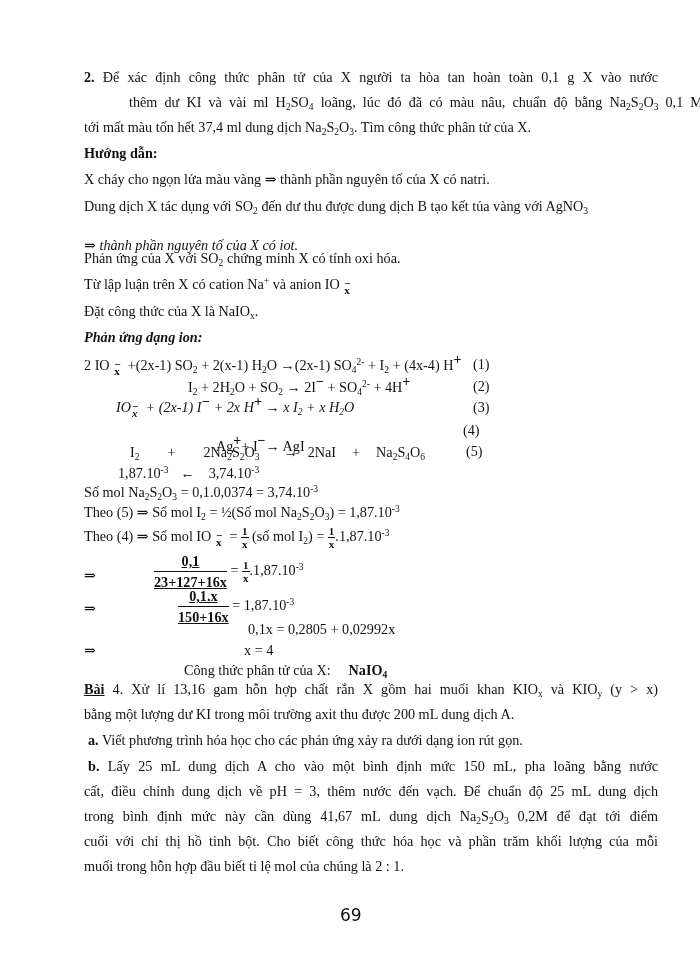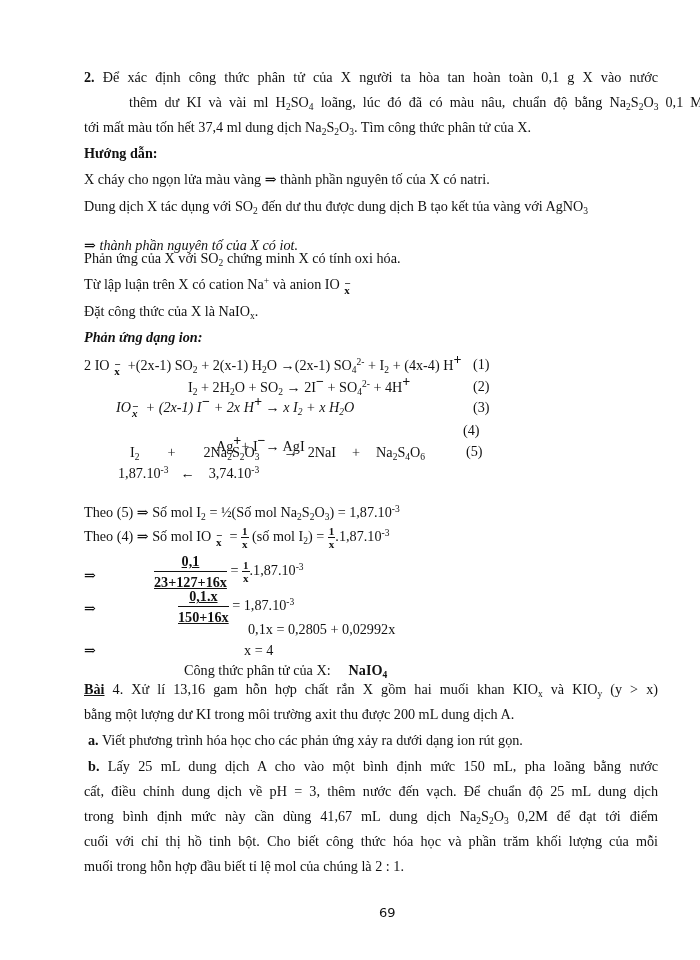--- a/index.html
+++ b/index.html
@@ -18,21 +18,21 @@
     .num { position: absolute; }
     .frac { display: inline-block; vertical-align: middle; text-align: center; font-weight: bold; text-decoration: underline; }
     .frac .t { display: block; border-bottom: 1px solid #111; padding: 0 4px 1px; }
     .frac .b { display: block; padding-top: 1px; }
     .sfrac { display: inline-block; vertical-align: middle; text-align: center; font-weight: bold; font-size: 11px; line-height: 12px; }
     .sfrac .t { display: block; border-bottom: 1px solid #111; padding: 0 1px; }
     .sfrac .b { display: block; }
     .heading { font-weight: bold; }
     .heading-i { font-weight: bold; font-style: italic; }
     .u { text-decoration: underline; font-weight: bold; }
-    .pagenum { position: absolute; left: 340px; top: 905px; font-size: 13px; font-family: "DejaVu Sans", sans-serif; margin-left: 39px; }
+    .pagenum { position: absolute; left: 340px; top: 905px; font-size: 17px; font-family: "DejaVu Sans", sans-serif; }
   </style>
 </head>
 <body>
 
 <div class="page">
 
   <div class="ln just" style="top:68px;"><b>2.</b> <span>Để xác định công thức phân tử của X người ta hòa tan hoàn toàn 0,1 g X vào nước</span></div>
   <div class="ln just" style="top:93px;margin-left:45px;"><span>thêm dư KI và vài ml H</span><sub>2</sub><span>SO</span><sub>4</sub><span> loãng, lúc đó đã có màu nâu, chuẩn độ bằng Na</span><sub>2</sub><span>S</span><sub>2</sub><span>O</span><sub>3</sub><span> 0,1 M</span></div>
   <div class="ln" style="top:118px;"><span>tới mất màu tốn hết 37,4 ml dung dịch Na</span><sub>2</sub><span>S</span><sub>2</sub><span>O</span><sub>3</sub><span>. Tìm công thức phân tử  của X.</span></div>
 
@@ -56,20 +56,21 @@
   <div class="num" style="left:473px; top:399px;">(3)</div>
 
   <div class="ln" style="left:116px; top:398px;font-style:italic;"><span>IO</span><span class="ion"><span class="m">−</span><span class="x">x</span></span><span> + (2x-1) I</span><span class="bigsup">−</span><span> + 2x H</span><span class="bigsup">+</span><span> → x I</span><sub>2</sub><span>  +  x H</span><sub>2</sub><span>O</span></div>
   <div class="num" style="left:463px; top:422px;">(4)</div>
 
   <div class="ln" style="left:130px; top:443px;"><span>I</span><sub>2</sub><span style="margin-left:28px;">+</span><span style="margin-left:28px;">2Na</span><sub>2</sub><span>S</span><sub>2</sub><span>O</span><sub>3</sub><span style="margin-left:24px;">→</span><span style="margin-left:10px;">2NaI</span><span style="margin-left:16px;">+</span><span style="margin-left:16px;">Na</span><sub>2</sub><span>S</span><sub>4</sub><span>O</span><sub>6</sub></div>
   <div class="num" style="left:466px; top:443px;">(5)</div>
 
   <div class="ln" style="left:118px; top:464px;"><span>1,87.10</span><sup>-3</sup><span style="margin-left:12px;">←</span><span style="margin-left:14px;">3,74.10</span><sup>-3</sup></div>
 
+  <div class="ln" style="top:483px;"><span>Số mol Na</span><sub>2</sub><span>S</span><sub>2</sub><span>O</span><sub>3</sub><span> = 0,1.0,0374 = 3,74.10</span><sup>-3</sup></div>
   <div class="ln" style="top:503px;"><span>Theo (5) ⇒ Số mol I</span><sub>2</sub><span> = ½(Số mol Na</span><sub>2</sub><span>S</span><sub>2</sub><span>O</span><sub>3</sub><span>) = 1,87.10</span><sup>-3</sup></div>
   <div class="ln" style="top:525px;"><span>Theo (4) ⇒ Số mol IO</span> <span class="ion"><span class="m">−</span><span class="x">x</span></span><span> = </span><span class="sfrac"><span class="t">1</span><span class="b">x</span></span><span> (số mol I</span><sub>2</sub><span>) = </span><span class="sfrac"><span class="t">1</span><span class="b">x</span></span><span>.1,87.10</span><sup>-3</sup></div>
 
   <div class="ln" style="top:566px;">⇒</div>
   <div class="ln" style="left:154px; top:552px;"><span class="frac"><span class="t">0,1</span><span class="b">23+127+16x</span></span><span> =  </span><span class="sfrac"><span class="t">1</span><span class="b">x</span></span><span>.1,87.10</span><sup>-3</sup></div>
 
   <div class="ln" style="top:599px;">⇒</div>
   <div class="ln" style="left:178px; top:587px;"><span class="frac"><span class="t">0,1.x</span><span class="b">150+16x</span></span><span> = 1,87.10</span><sup>-3</sup></div>
 
   <div class="ln" style="left:212px; top:620px;margin-left:36px;">0,1x = 0,2805 + 0,02992x</div>

